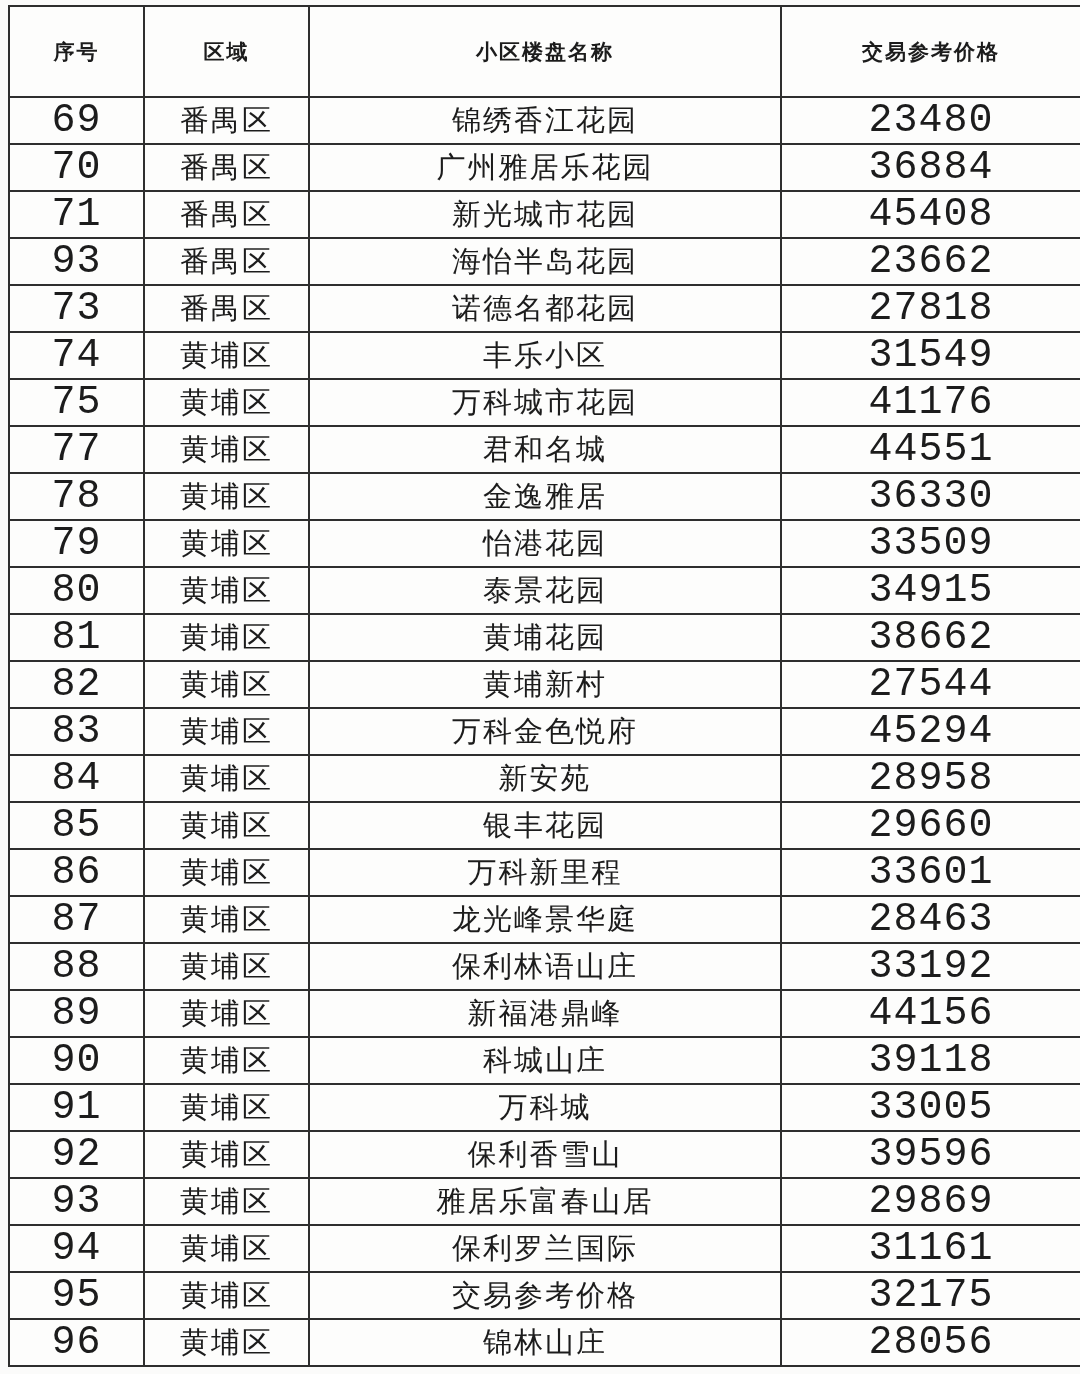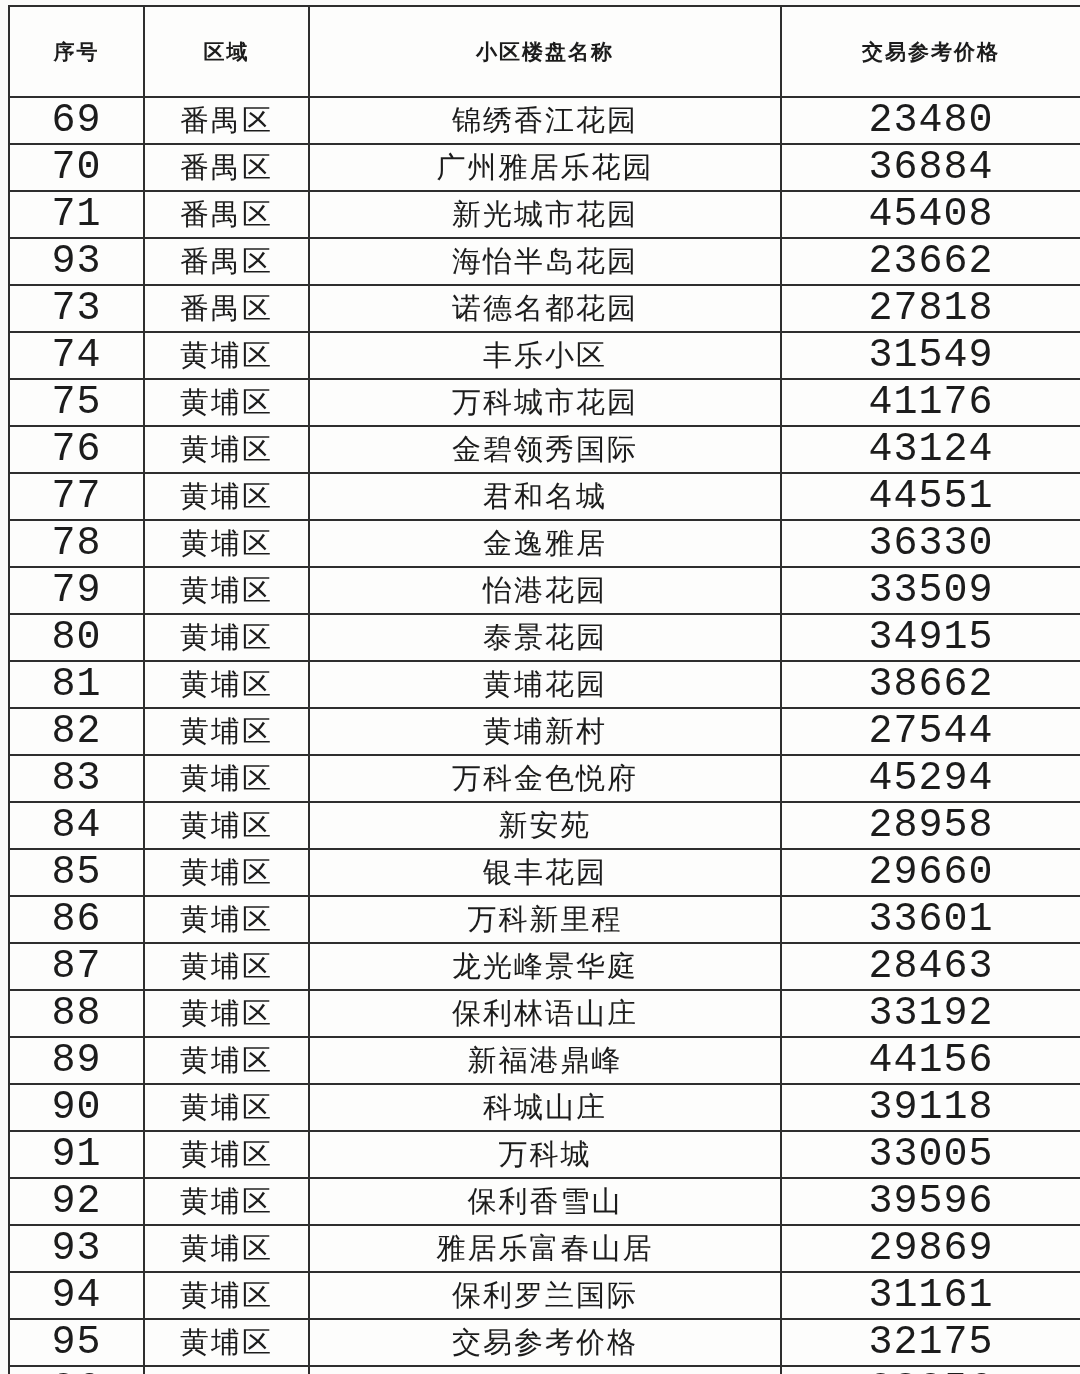--- a/index.html
+++ b/index.html
@@ -106,26 +106,20 @@
         <td class="col-name">丰乐小区</td>
         <td class="col-price">31549</td>
       </tr>
       <tr>
         <td class="col-num">75</td>
         <td class="col-district">黄埔区</td>
         <td class="col-name">万科城市花园</td>
         <td class="col-price">41176</td>
       </tr>
       <tr>
-        <td class="col-num">76</td>
-        <td class="col-district">黄埔区</td>
-        <td class="col-name">金碧领秀国际</td>
-        <td class="col-price">43124</td>
-      </tr>
-      <tr>
         <td class="col-num">77</td>
         <td class="col-district">黄埔区</td>
         <td class="col-name">君和名城</td>
         <td class="col-price">44551</td>
       </tr>
       <tr>
         <td class="col-num">78</td>
         <td class="col-district">黄埔区</td>
         <td class="col-name">金逸雅居</td>
         <td class="col-price">36330</td>

